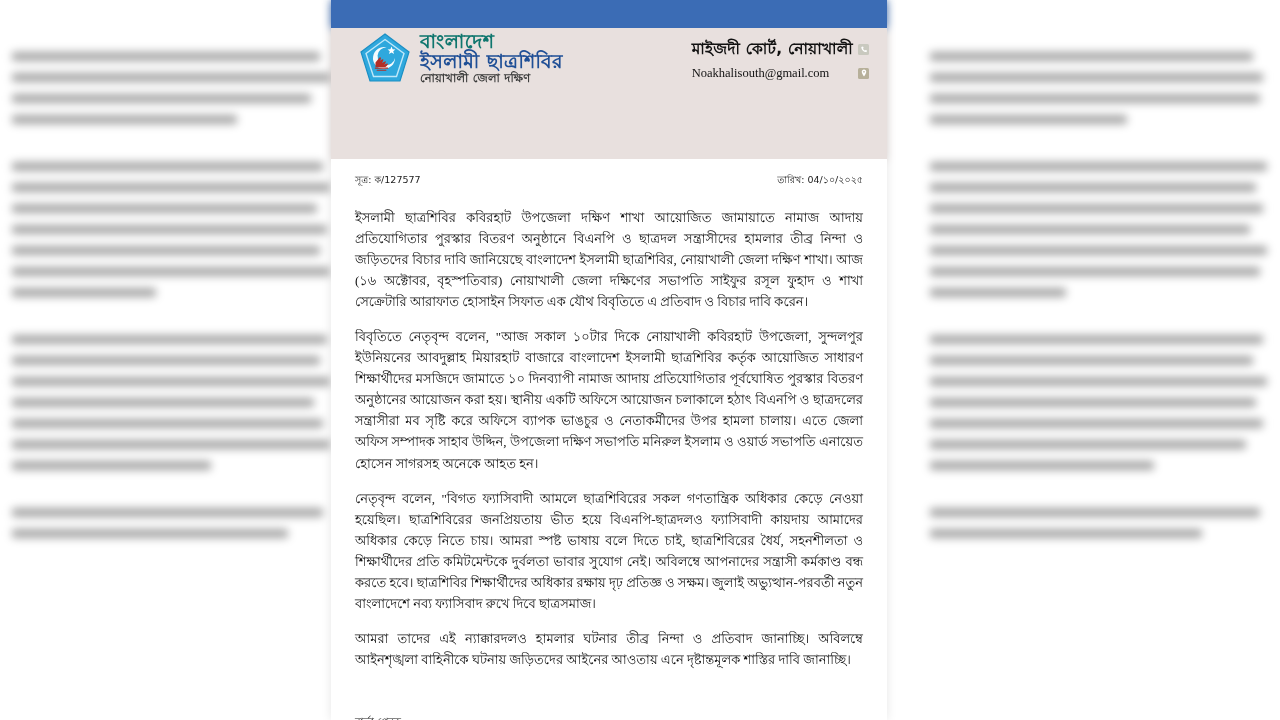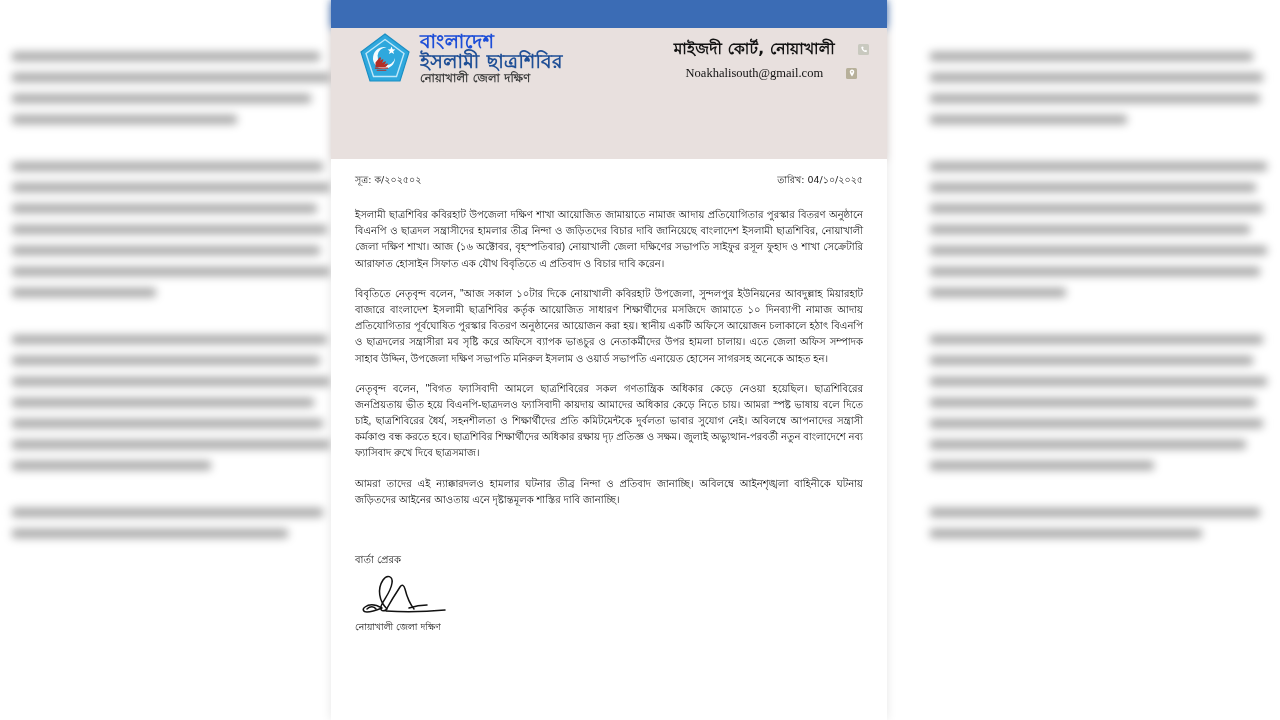--- a/index.html
+++ b/index.html
@@ -68,36 +68,36 @@
   }
   #brand{display:flex;align-items:center;gap:9px;}
 
   
   .logo-wrap{width:52px;height:52px;position:relative;flex:0 0 52px;}
   .logo-wrap svg{display:block;width:52px;height:52px;}
 
   #brand-text{line-height:1;}
   .brand-l1{
     font-family:"DejaVu Sans","Liberation Sans",sans-serif;
-    font-size:19px;font-weight:bold;color:#1d4ed8;letter-spacing:.4px;
+    font-size:19px;font-weight:bold;color:#0f766e;letter-spacing:.4px;
     margin-bottom:1px;
   }
   .brand-l2{
     font-family:"DejaVu Sans","Liberation Sans",sans-serif;
     font-size:19px;font-weight:bold;color:#1f4f96;letter-spacing:.4px;
     margin-bottom:2px;
   }
   .brand-l3{
     font-family:"DejaVu Sans","Liberation Sans",sans-serif;
     font-size:11.5px;font-weight:bold;color:#3b3b3b;letter-spacing:.2px;
   }
 
   #contact{text-align:right;padding-right:4px;padding-top:4px;}
   .contact-row{
-    display:flex;align-items:center;justify-content:center;gap:23px;
+    display:flex;align-items:center;justify-content:space-between;gap:5px;
     margin-bottom:3px;
   }
   .contact-addr{
     font-family:"DejaVu Sans","Liberation Sans",sans-serif;
     font-size:15.5px;font-weight:bold;color:#111;letter-spacing:.2px;
   }
   .contact-mail{
     font-family:"Liberation Serif","DejaVu Serif",serif;
     font-size:12.5px;color:#111;
   }
@@ -120,22 +120,22 @@
   #title{
     text-align:center;margin-top:16px;
     font-family:"DejaVu Sans","Liberation Sans",sans-serif;
     font-weight:bold;color:#000;font-size:11.5px;line-height:1.45;
   }
 
   .para{
     margin-top:14px;
     padding:0 8px;
     text-align:justify;
-    font-family:Liberation Sans, sans-serif;
-    font-size:10px;line-height:1.62;color:#111;
+    font-family:Liberation Serif, serif;
+    font-size:13px;line-height:1.62;color:#111;
     -webkit-hyphens:none;hyphens:none;
   }
   #p1{margin-top:19px;}
 
   
   #sign{padding:0 8px;margin-top:44px;}
   .sign-label{
     font-family:"DejaVu Sans","Liberation Sans",sans-serif;
     font-size:10px;color:#111;margin-bottom:2px;
   }
@@ -258,21 +258,21 @@
           </span>
         </div>
       </div>
 
     </div>
   </div>
 
   <div id="body">
 
     <div id="refrow">
-      <span>সূত্র: ক/২০২৫০২</span>
+      <span>সূত্র: ক/127577</span>
       <span>তারিখ: 04/১০/২০২৫</span>
     </div>
 
     <div id="title">
     </div>
 
     <p class="para" id="p1">ইসলামী ছাত্রশিবির কবিরহাট উপজেলা দক্ষিণ শাখা আয়োজিত জামায়াতে নামাজ আদায় প্রতিযোগিতার পুরস্কার বিতরণ অনুষ্ঠানে বিএনপি ও ছাত্রদল সন্ত্রাসীদের হামলার তীব্র নিন্দা ও জড়িতদের বিচার দাবি জানিয়েছে বাংলাদেশ ইসলামী ছাত্রশিবির, নোয়াখালী জেলা দক্ষিণ শাখা। আজ (১৬ অক্টোবর, বৃহস্পতিবার) নোয়াখালী জেলা দক্ষিণের সভাপতি সাইফুর রসূল ফুহাদ ও শাখা সেক্রেটারি আরাফাত হোসাইন সিফাত এক যৌথ বিবৃতিতে এ প্রতিবাদ ও বিচার দাবি করেন।</p>
     <p class="para">বিবৃতিতে নেতৃবৃন্দ বলেন, "আজ সকাল ১০টার দিকে নোয়াখালী কবিরহাট উপজেলা, সুন্দলপুর ইউনিয়নের আবদুল্লাহ মিয়ারহাট বাজারে বাংলাদেশ ইসলামী ছাত্রশিবির কর্তৃক আয়োজিত সাধারণ শিক্ষার্থীদের মসজিদে জামাতে ১০ দিনব্যাপী নামাজ আদায় প্রতিযোগিতার পূর্বঘোষিত পুরস্কার বিতরণ অনুষ্ঠানের আয়োজন করা হয়। স্থানীয় একটি অফিসে আয়োজন চলাকালে হঠাৎ বিএনপি ও ছাত্রদলের সন্ত্রাসীরা মব সৃষ্টি করে অফিসে ব্যাপক ভাঙচুর ও নেতাকর্মীদের উপর হামলা চালায়। এতে জেলা অফিস সম্পাদক সাহাব উদ্দিন, উপজেলা দক্ষিণ সভাপতি মনিরুল ইসলাম ও ওয়ার্ড সভাপতি এনায়েত হোসেন সাগরসহ অনেকে আহত হন।</p>
     <p class="para">নেতৃবৃন্দ বলেন, "বিগত ফ্যাসিবাদী আমলে ছাত্রশিবিরের সকল গণতান্ত্রিক অধিকার কেড়ে নেওয়া হয়েছিল। ছাত্রশিবিরের জনপ্রিয়তায় ভীত হয়ে বিএনপি-ছাত্রদলও ফ্যাসিবাদী কায়দায় আমাদের অধিকার কেড়ে নিতে চায়। আমরা স্পষ্ট ভাষায় বলে দিতে চাই, ছাত্রশিবিরের ধৈর্য, সহনশীলতা ও শিক্ষার্থীদের প্রতি কমিটমেন্টকে দুর্বলতা ভাবার সুযোগ নেই। অবিলম্বে আপনাদের সন্ত্রাসী কর্মকাণ্ড বন্ধ করতে হবে। ছাত্রশিবির শিক্ষার্থীদের অধিকার রক্ষায় দৃঢ় প্রতিজ্ঞ ও সক্ষম। জুলাই অভ্যুত্থান-পরবর্তী নতুন বাংলাদেশে নব্য ফ্যাসিবাদ রুখে দিবে ছাত্রসমাজ।</p>
     <p class="para">আমরা তাদের এই ন্যাক্কারদলও হামলার ঘটনার তীব্র নিন্দা ও প্রতিবাদ জানাচ্ছি। অবিলম্বে আইনশৃঙ্খলা বাহিনীকে ঘটনায় জড়িতদের আইনের আওতায় এনে দৃষ্টান্তমূলক শাস্তির দাবি জানাচ্ছি।</p>

